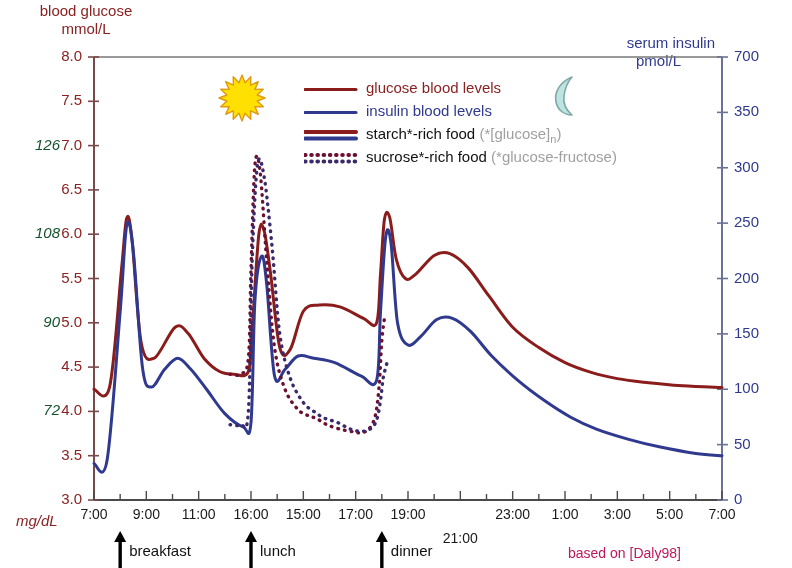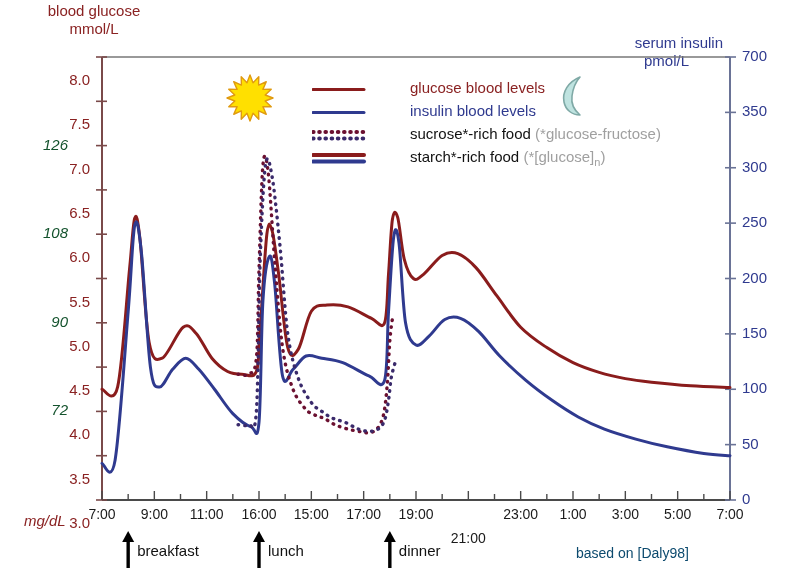--- a/index.html
+++ b/index.html
@@ -3,68 +3,67 @@
 <meta charset="utf-8">
 <style>
   html,body{margin:0;padding:0;}
   body{
     width:792px;height:568px;
     background:#ffffff;
     font-family:"Liberation Sans", sans-serif;
     overflow:hidden;
     position:relative;
   }
-  #root{position:absolute;left:16px;top:0;width:713px;height:568px;}
+  #root{position:absolute;left:8px;top:0;width:713px;height:568px;}
   .abs{position:absolute;}
 
   
   .axis-title-left{
     left:8px;top:2px;width:140px;
     color:#8a2222;font-size:15px;line-height:18px;text-align:center;
   }
   .axis-title-right{
     right:6px;top:2px;width:170px;
     color:#2f3a8f;font-size:15px;line-height:18px;text-align:right;margin-top:32px;
   }
   .axis-title-right .l2{display:block;padding-right:34px;}
   .axis-title-left .l2{display:block;}
 
   
   .ylab-left{
     color:#8a2222;font-size:15px;text-align:right;
     width:46px;
-    margin-top:24px;
   }
   .ylab-mgdl{
     color:#14532d;font-size:15px;font-style:italic;text-align:right;
     width:40px;
   }
   .ylab-right{
     color:#2f3a8f;font-size:15px;text-align:left;
     width:46px;
   }
   .xlab{
     color:#1a1a1a;font-size:14px;text-align:center;width:56px;
   }
   .mgdl-corner{
     color:#8a2222;font-size:15px;font-style:italic;
     left:8px;top:512px;
   }
   .credit{
-    color:#0c4a6e;font-size:14px;left:560px;top:545px;
+    color:#be185d;font-size:14px;left:560px;top:545px;
   }
 
   
   .meal-label{color:#111;font-size:15px;}
 
   
   #legend{left:296px;top:78px;width:350px;}
   .legrow{height:23px;position:relative;}
   .legswatch{position:absolute;left:0;top:0;width:56px;height:23px;}
-  .legtext{position:absolute;left:62px;top:1px;white-space:nowrap;font-size:15px;margin-left:36px;}
+  .legtext{position:absolute;left:62px;top:1px;white-space:nowrap;font-size:15px;}
   .lt-red{color:#8a2222;}
   .lt-blue{color:#2f3a8f;}
   .lt-dark{color:#111;}
   .lt-grey{color:#a0a0a0;}
   .sub{font-size:11px;vertical-align:sub;}
 
   svg{display:block;}
 </style>
 </head>
 <body>
@@ -210,34 +209,34 @@
         <div class="legswatch">
           <svg width="56" height="23" viewBox="0 0 56 23">
             <line x1="1" x2="52" y1="11.5" y2="11.5" stroke="#2f3a8f" stroke-width="3" stroke-linecap="round"></line>
           </svg>
         </div>
         <div class="legtext lt-blue"><span>insulin blood levels</span></div>
       </div>
       <div class="legrow">
         <div class="legswatch">
           <svg width="56" height="23" viewBox="0 0 56 23">
+            <line x1="1" x2="52" y1="8" y2="8" stroke="#8a1c1c" stroke-width="4" stroke-linecap="round"></line>
+            <line x1="1" x2="52" y1="14.5" y2="14.5" stroke="#2f3a8f" stroke-width="4" stroke-linecap="round"></line>
+          </svg>
+        </div>
+        <div class="legtext lt-dark"><span>starch*-rich food</span><span class="lt-grey"> (*[glucose]<span class="sub">n</span><span>)</span></span></div>
+      </div>
+      <div class="legrow">
+        <div class="legswatch">
+          <svg width="56" height="23" viewBox="0 0 56 23">
             <line x1="1" x2="52" y1="8" y2="8" stroke="#6b1030" stroke-width="4" stroke-linecap="round" stroke-dasharray="0.6 5.6"></line>
             <line x1="1" x2="52" y1="14.5" y2="14.5" stroke="#3a2a6b" stroke-width="4" stroke-linecap="round" stroke-dasharray="0.6 5.6"></line>
           </svg>
         </div>
         <div class="legtext lt-dark"><span>sucrose*-rich food</span><span class="lt-grey"> (*glucose-fructose)</span></div>
-      </div>
-      <div class="legrow">
-        <div class="legswatch">
-          <svg width="56" height="23" viewBox="0 0 56 23">
-            <line x1="1" x2="52" y1="8" y2="8" stroke="#8a1c1c" stroke-width="4" stroke-linecap="round"></line>
-            <line x1="1" x2="52" y1="14.5" y2="14.5" stroke="#2f3a8f" stroke-width="4" stroke-linecap="round"></line>
-          </svg>
-        </div>
-        <div class="legtext lt-dark"><span>starch*-rich food</span><span class="lt-grey"> (*[glucose]<span class="sub">n</span><span>)</span></span></div>
       </div>
     </div>
 
   <div class="abs" style="left:208px;top:72px;width:52px;height:52px;">
     <svg width="52" height="52" viewBox="0 0 52 52">
       <g id="sun-g">
           <polygon points="26.00,3.00 29.02,10.80 34.80,4.75 34.61,13.11 42.26,9.74 38.89,17.39 47.25,17.20 41.20,22.98 49.00,26.00 41.20,29.02 47.25,34.80 38.89,34.61 42.26,42.26 34.61,38.89 34.80,47.25 29.02,41.20 26.00,49.00 22.98,41.20 17.20,47.25 17.39,38.89 9.74,42.26 13.11,34.61 4.75,34.80 10.80,29.02 3.00,26.00 10.80,22.98 4.75,17.20 13.11,17.39 9.74,9.74 17.39,13.11 17.20,4.75 22.98,10.80" fill="#ffe000" stroke="#e09a10" stroke-width="1.4" stroke-linejoin="round"></polygon>
         </g>
     </svg>
   </div>

